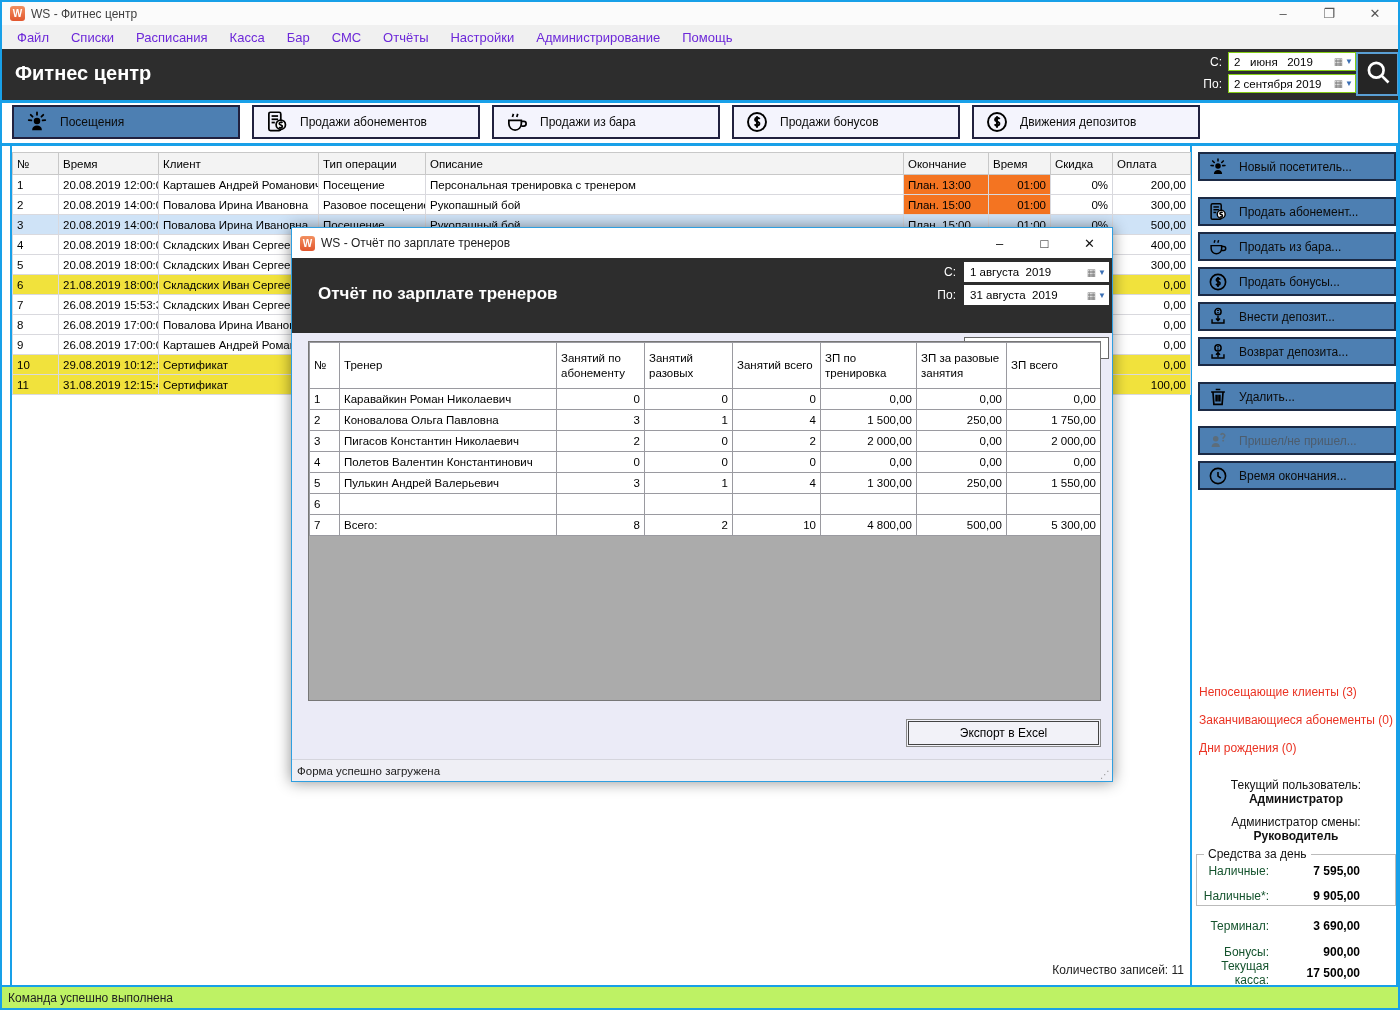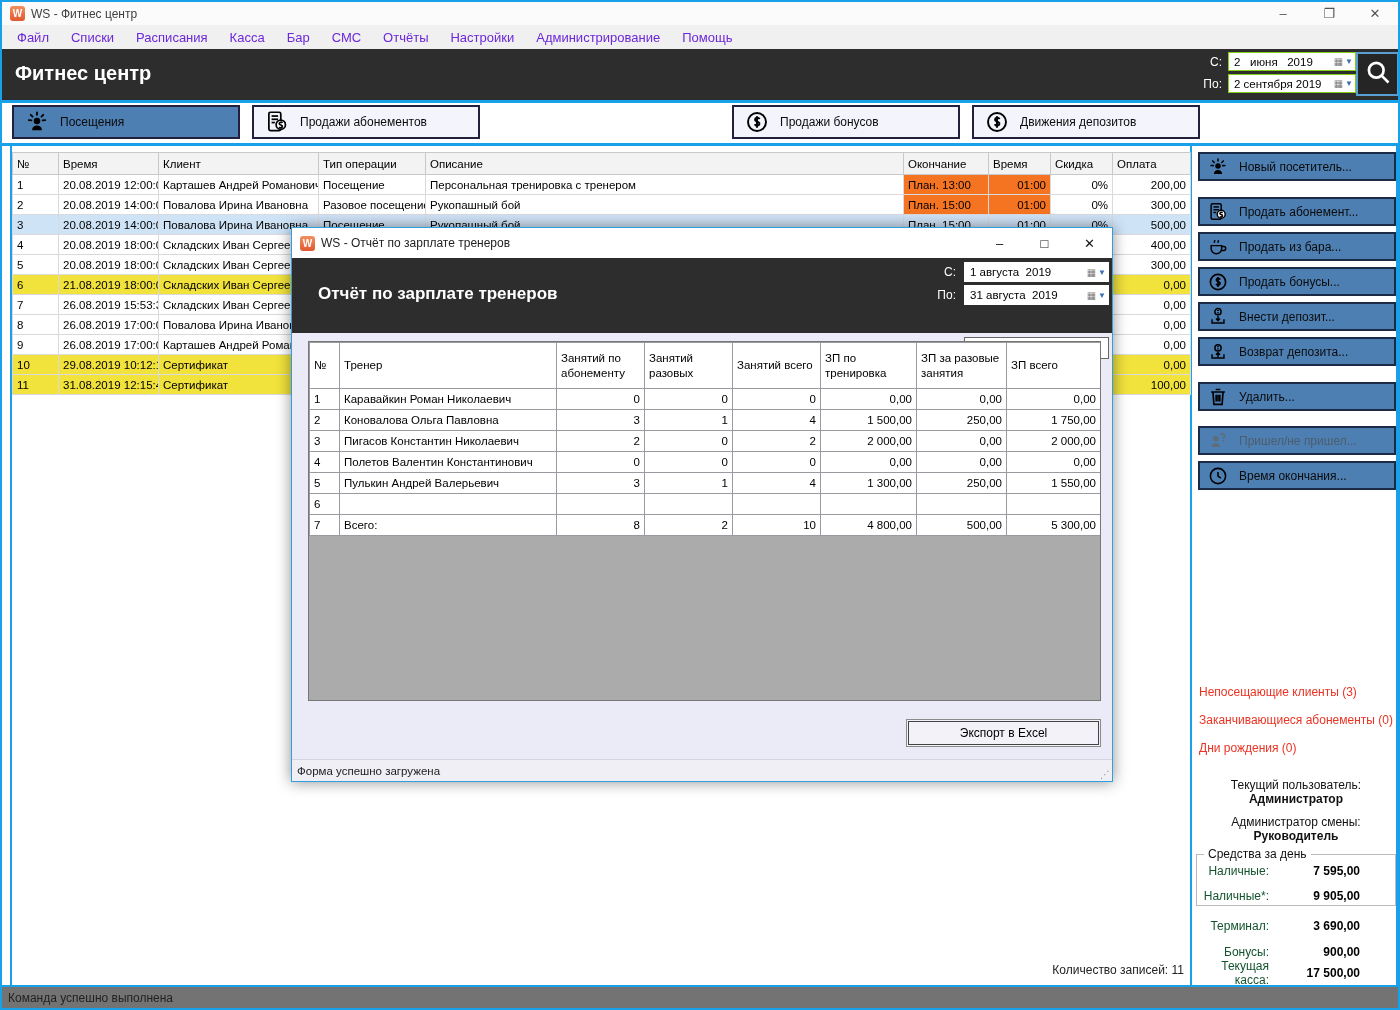--- a/index.html
+++ b/index.html
@@ -61,21 +61,21 @@
   .sb-link { position:absolute; left:1197px; font-size:12px; color:#ea3323; cursor:default; }
   .sb-center { position:absolute; left:1192px; width:204px; text-align:center; font-size:12px; color:#111; }
   .bold { font-weight:bold; }
   .funds-box { position:absolute; left:1194px; top:852px; width:200px; height:52px; border:1px solid #bbb; }
   .funds-legend { position:absolute; left:1202px; top:845px; background:#fff; padding:0 4px; font-size:12px; color:#111; }
   .fund-row { position:absolute; left:1192px; width:204px; height:20px; display:flex; align-items:center; }
   .fund-row .flabel { flex:1; text-align:right; font-size:12px; color:#14532d; padding-right:13px; }
   .fund-row .fvalue { width:78px; text-align:right; font-size:12px; font-weight:bold; color:#000; padding-right:38px; box-sizing:content-box; }
 
   
-  .statusbar { position:absolute; left:0; bottom:0; width:100%; height:23px; background:#737373; border-top:2px solid #18a0e8; display:flex; align-items:center; padding-left:6px; font-size:12px; color:#222; }
+  .statusbar { position:absolute; left:0; bottom:0; width:100%; height:23px; background:#bef264; border-top:2px solid #18a0e8; display:flex; align-items:center; padding-left:6px; font-size:12px; color:#222; }
 
   
   .modal { position:absolute; left:289px; top:225px; width:822px; height:555px; background:#ebebf7; border:1px solid #2f9fe0; box-shadow:0 0 14px rgba(0,0,0,.45); z-index:50; }
   .m-titlebar { position:absolute; left:0; top:0; width:100%; height:30px; background:#fff; display:flex; align-items:center; }
   .m-titlebar .t-text { font-size:12px; color:#222; }
   .m-controls { position:absolute; right:0; top:0; height:30px; display:flex; }
   .m-ctl { width:45px; height:30px; display:flex; align-items:center; justify-content:center; color:#111; font-size:13px; }
   .m-header { position:absolute; left:0; top:30px; width:100%; height:75px; background:#2d2d2d; }
   .m-title { position:absolute; left:26px; top:26px; color:#fff; font-size:17px; font-weight:bold; }
   .m-dh-label { position:absolute; color:#fff; font-size:12px; width:24px; text-align:right; }
@@ -165,20 +165,30 @@
             <rect x="4.5" y="3" width="11" height="17" rx="1.5"></rect>
             <line x1="7" y1="6.5" x2="13" y2="6.5"></line>
             <line x1="7" y1="9.5" x2="13" y2="9.5"></line>
             <line x1="7" y1="12.5" x2="10" y2="12.5"></line>
             <circle cx="15.5" cy="14.5" r="4.3" fill="#fff"></circle>
             <path d="M17 12.8c-.8-.9-2.4-.7-2.8.3-.3.8.2 1.4 1.3 1.7 1.1.3 1.6.9 1.3 1.7-.4 1-2 1.2-2.8.3"></path>
           </svg>
         </span>
         <span class="tlabel">Продажи абонементов</span>
       </div>
+      <div class="tab" style="left: 490px;">
+        <span class="ticon">
+          <svg viewBox="0 0 24 24" fill="none" stroke="#000" stroke-width="1.6">
+            <path d="M4.5 10.5h11.5v3.2a5.75 5.75 0 0 1-11.5 0z"></path>
+            <path d="M16 11.5h2.3a2.1 2.1 0 0 1 0 4.2H16"></path>
+            <path d="M8.7 4.5l-.9 2.8M12.7 4.5l-.9 2.8"></path>
+          </svg>
+        </span>
+        <span class="tlabel">Продажи из бара</span>
+      </div>
       <div class="tab" style="left: 730px;">
         <span class="ticon">
           <svg viewBox="0 0 24 24" fill="none" stroke="#000" stroke-width="1.8">
             <circle cx="12" cy="12" r="8.3"></circle>
             <path d="M14.4 9.3c-.5-1-1.5-1.4-2.6-1.2-1.8.3-2.2 2.4-.5 3.2l1.9.8c1.7.8 1.2 2.9-.6 3.2-1.2.2-2.2-.3-2.7-1.2"></path>
             <line x1="12" y1="6.6" x2="12" y2="17.4"></line>
           </svg>
         </span>
         <span class="tlabel">Продажи бонусов</span>
       </div>

